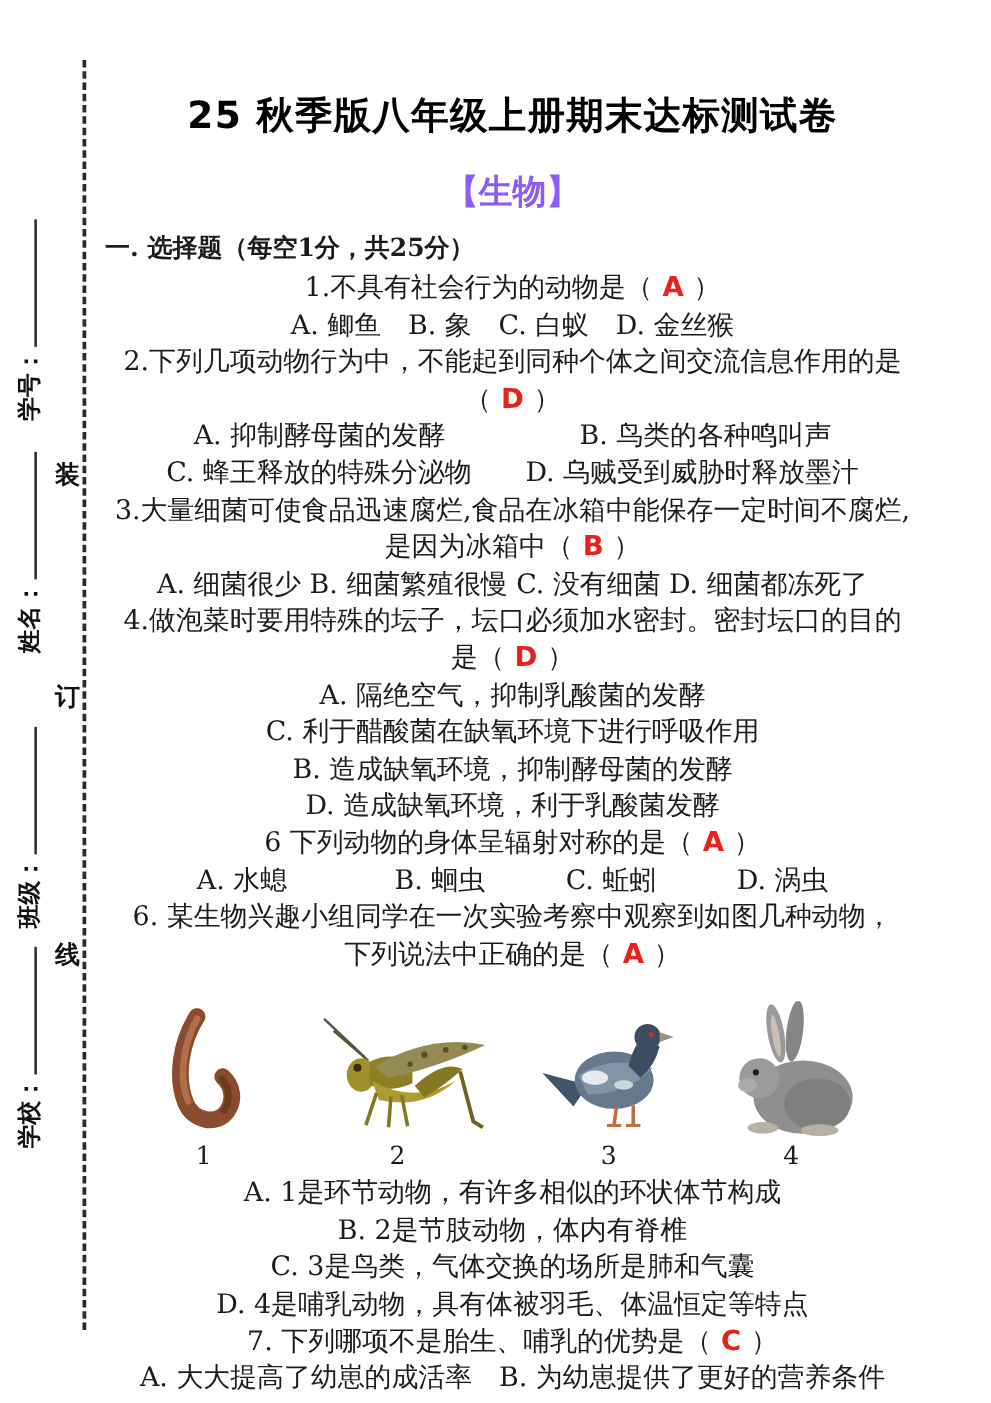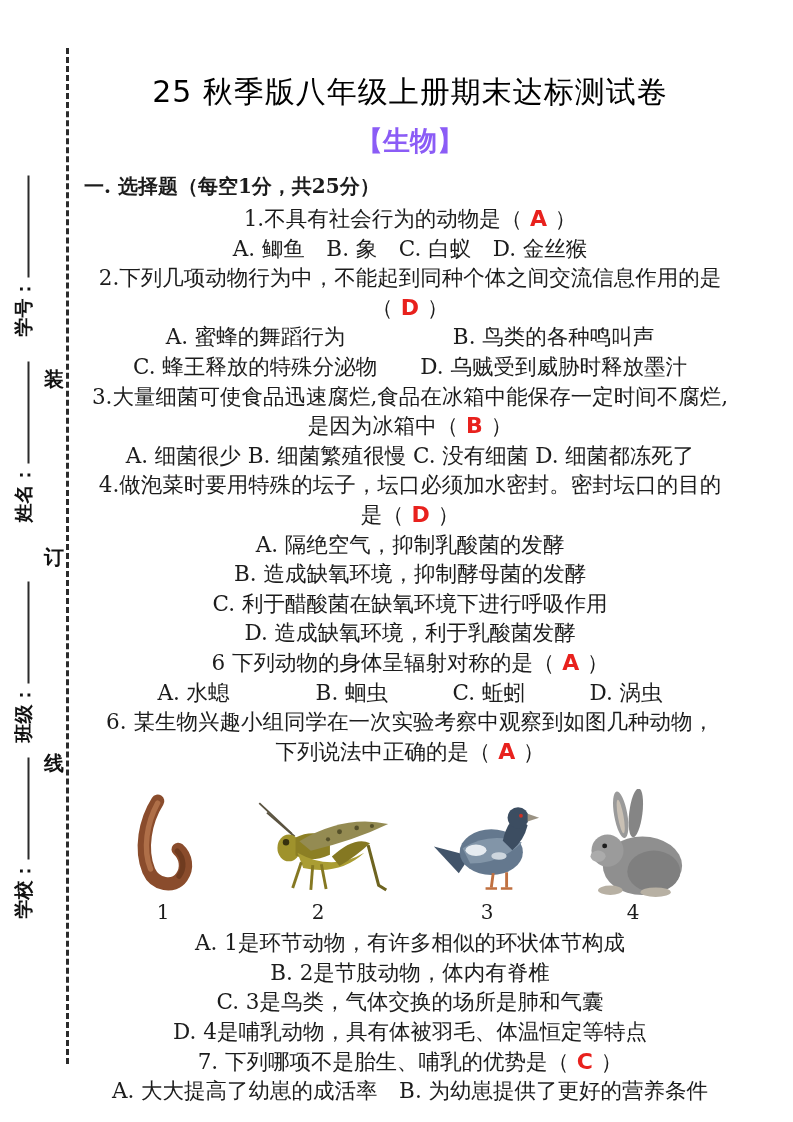--- a/index.html
+++ b/index.html
@@ -21,21 +21,21 @@
     transform:rotate(-90deg);
     font-size:19px;font-weight:600;color:#111;white-space:nowrap;
   }
   .fill-line{
     display:inline-block;width:102px;height:2px;margin-left:2px;
     border-bottom:2px solid #2b2b2b;vertical-align:baseline;
   }
   
   .content{position:absolute;left:84px;top:72px;width:652px;}
   .title{
-    margin:0 0 10px 0;text-align:center;font-size:30px;font-weight:400;
+    margin:0 0 22px 0;text-align:center;font-size:30px;font-weight:700;
     letter-spacing:1px;color:#000;font-family:"DejaVu Sans","Liberation Sans",sans-serif;
   }
   .subject{
     margin:0 0 12px 0;text-align:center;font-size:27px;font-weight:700;color:#8b5cf6;
     font-family:"DejaVu Serif","Liberation Serif",serif;
   }
   .section-heading{font-size:20px;font-weight:700;line-height:30px;margin-bottom:3px;}
   .line{font-size:21.5px;line-height:29.6px;white-space:nowrap;text-align:center;}
   .ans{
     color:var(--accent,#e8211d);font-weight:700;font-size:22px;
@@ -75,32 +75,32 @@
   <div class="content">
     <h1 class="title">25 秋季版八年级上册期末达标测试卷</h1>
     <h2 class="subject">【生物】</h2>
     <div class="section-heading">一. 选择题（每空1分，共25分）</div>
 
     <div class="line"><span>1.不具有社会行为的动物是（ </span><span class="ans">A</span><span> ）</span></div>
     <div class="line"><span>A. 鲫鱼　B. 象　C. 白蚁　D. 金丝猴</span></div>
 
     <div class="line"><span>2.下列几项动物行为中，不能起到同种个体之间交流信息作用的是</span></div>
     <div class="line"><span>（ </span><span class="ans">D</span><span> ）</span></div>
-    <div class="line"><span>A. 蜜蜂的舞蹈行为　　　　　B. 鸟类的各种鸣叫声</span></div>
+    <div class="line"><span>A. 抑制酵母菌的发酵　　　　　B. 鸟类的各种鸣叫声</span></div>
     <div class="line"><span>C. 蜂王释放的特殊分泌物　　D. 乌贼受到威胁时释放墨汁</span></div>
 
     <div class="line"><span>3.大量细菌可使食品迅速腐烂,食品在冰箱中能保存一定时间不腐烂,</span></div>
     <div class="line"><span>是因为冰箱中（ </span><span class="ans">B</span><span> ）</span></div>
     <div class="line"><span>A. 细菌很少  B. 细菌繁殖很慢  C. 没有细菌  D. 细菌都冻死了</span></div>
 
     <div class="line"><span>4.做泡菜时要用特殊的坛子，坛口必须加水密封。密封坛口的目的</span></div>
     <div class="line"><span>是（ </span><span class="ans">D</span><span> ）</span></div>
     <div class="line"><span>A. 隔绝空气，抑制乳酸菌的发酵</span></div>
+    <div class="line"><span>C. 利于醋酸菌在缺氧环境下进行呼吸作用</span></div>
     <div class="line"><span>B. 造成缺氧环境，抑制酵母菌的发酵</span></div>
-    <div class="line"><span>C. 利于醋酸菌在缺氧环境下进行呼吸作用</span></div>
     <div class="line"><span>D. 造成缺氧环境，利于乳酸菌发酵</span></div>
 
     <div class="line"><span>6 下列动物的身体呈辐射对称的是（ </span><span class="ans">A</span><span> ）</span></div>
     <div class="line"><span>A. 水螅　　　　B. 蛔虫　　　C. 蚯蚓　　　D. 涡虫</span></div>
 
     <div class="line"><span>6. 某生物兴趣小组同学在一次实验考察中观察到如图几种动物，</span></div>
     <div class="line"><span>下列说法中正确的是（ </span><span class="ans">A</span><span> ）</span></div>
 
     <div class="fig-row">
       <div class="fig-item">

